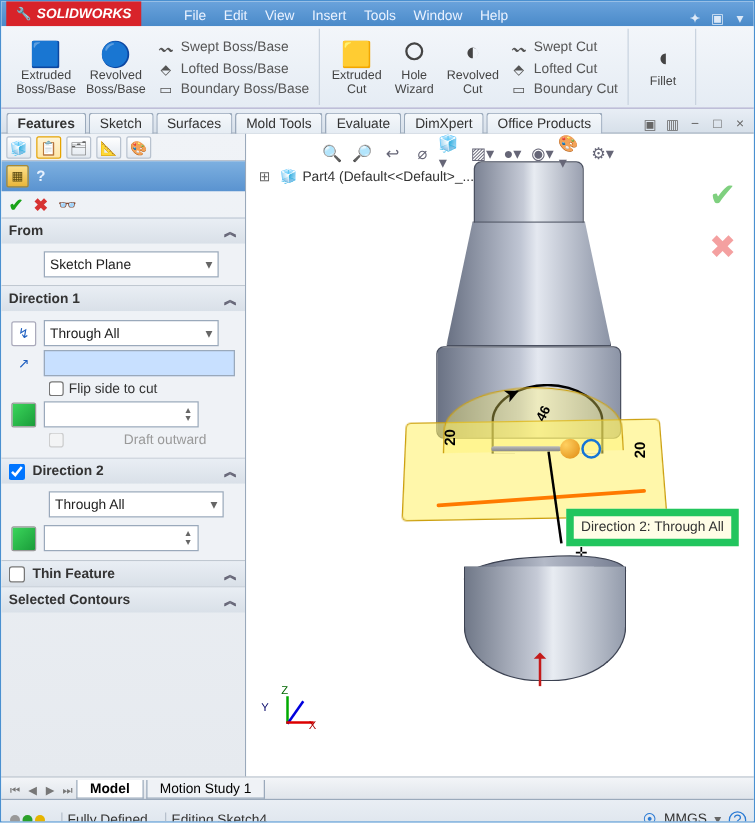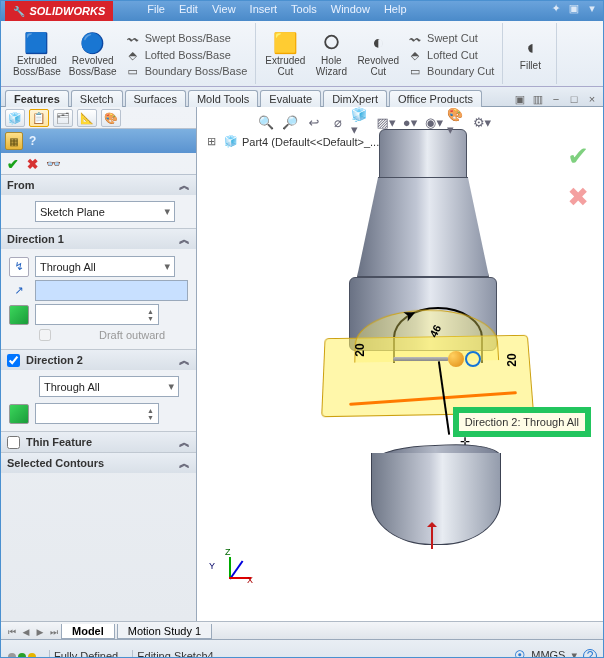--- a/index.html
+++ b/index.html
@@ -1,19 +1,19 @@
 <!DOCTYPE html>
 <html><head>
 <meta charset="utf-8">
 <style>
   * { margin: 0; padding: 0; box-sizing: border-box; font-family: "Segoe UI", Tahoma, sans-serif; font-size: 11px; }
   body { width: 604px; height: 658px; background: #fff; overflow: hidden; position: relative; border: 1px solid #4a90d0; }
   
   
-  .titlebar { height: 20px; background: linear-gradient(#6aa3dc, #4a8ac9); display: flex; align-items: flex-start; padding: 0 4px; color: #fff; }
+  .titlebar { height: 20px; background: linear-gradient(#6aa3dc, #4a8ac9); display: flex; align-items: flex-end; padding: 0 4px; color: #fff; }
   .titlebar .logo-area { background: #d8232a; height: 20px; display: flex; align-items: center; padding: 0 8px; font-style: italic; font-weight: bold; font-size: 12px; color: #fff; }
   .titlebar .logo-area::before { content: "🔧"; margin-right: 4px; font-style: normal; font-size: 10px; }
   .menu { display: flex; gap: 2px; margin-left: 28px; }
   .menu span { padding: 2px 6px; color: #eaf2ff; cursor: pointer; }
   .titlebar .icons-right { margin-left: auto; display: flex; gap: 4px; align-items: center; }
   .titlebar .icons-right span { width: 14px; height: 14px; display: inline-flex; align-items: center; justify-content: center; color: #dde9f7; }
 
   
   .ribbon { height: 66px; background: linear-gradient(#f3f6fa, #e5ecf4); border-bottom: 1px solid #aac; display: flex; align-items: stretch; padding: 2px 4px; gap: 1px; position: relative; }
   .ribbon .group { display: flex; flex-direction: row; align-items: center; padding: 2px 4px; border-right: 1px solid #c9d3df; }
@@ -268,20 +268,24 @@
         </div>
       <div class="sect-bd">
         <div class="field-row">
           <span class="mini-ico toggle" style="color:#2060c0;">↯</span>
           <div class="dropdown" style="margin:0;width:140px;">Through All</div>
         </div>
         <div class="field-row">
           <span class="mini-ico" style="color:#2060c0;">↗</span>
           <div class="textbox" style="background:#c8e0ff;"></div>
         </div>
+        <label class="ck">
+            <input type="checkbox" style="">
+            <span>Flip side to cut</span>
+          </label>
         <div class="field-row">
           <span class="colorwell"></span>
           <div class="spinbox">
               <span></span>
               <span class="spin">▲<br>▼</span>
             </div>
         </div>
         <label class="ck disabled">
             <input type="checkbox" disabled="" style="">
             <span>Draft outward</span>

